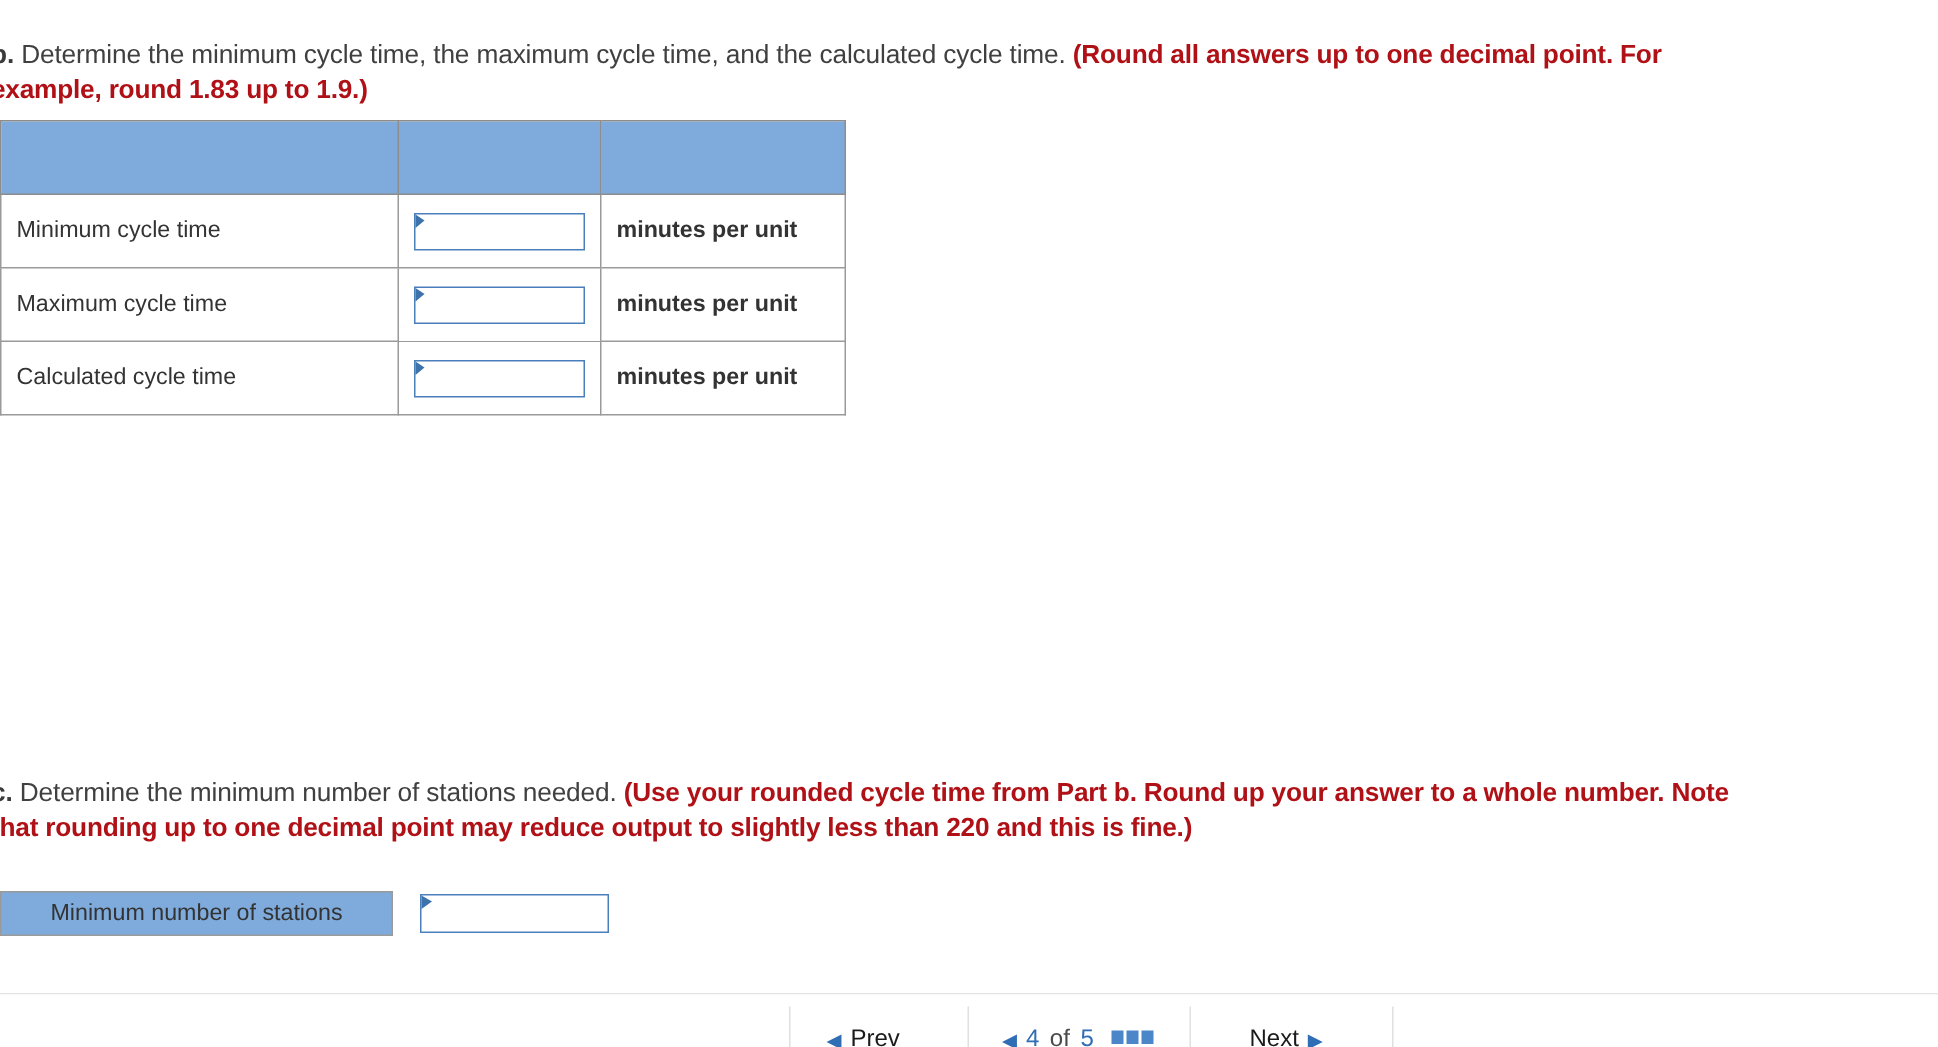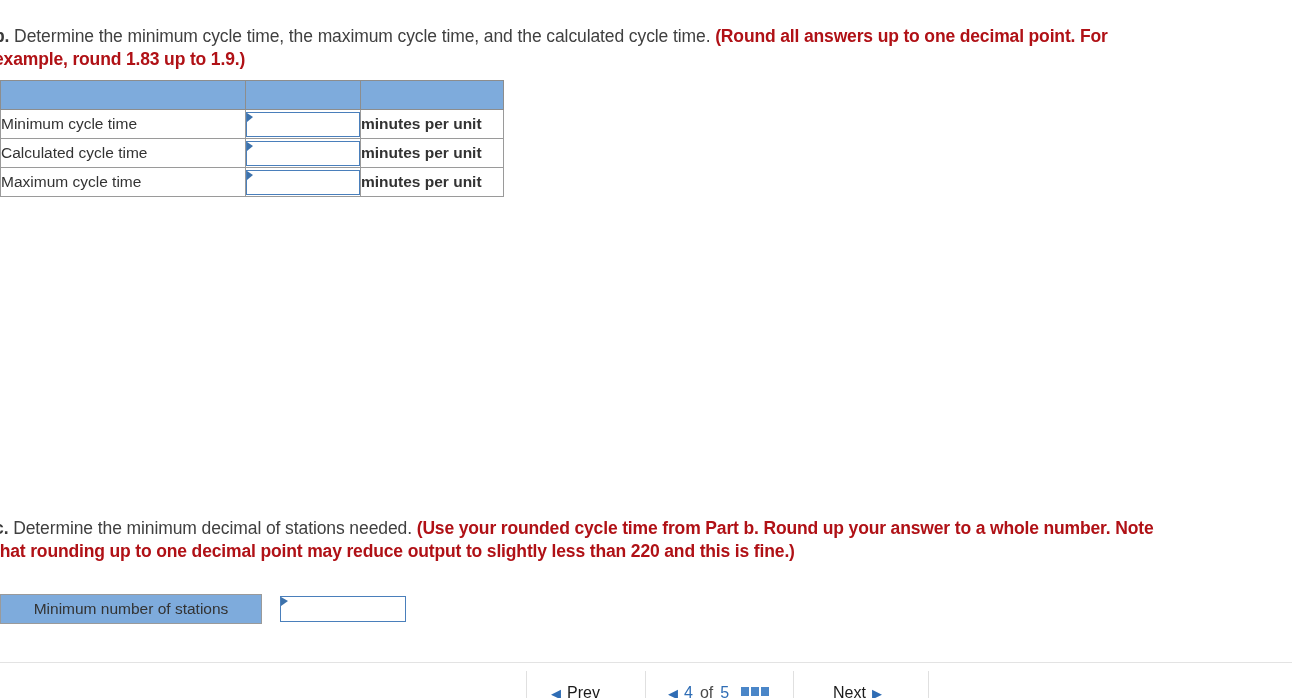--- a/index.html
+++ b/index.html
@@ -43,21 +43,21 @@
   
   .answer-table {
     position: absolute;
     left: 0px;
     top: 80px;
     border-collapse: collapse;
     table-layout: fixed;
   }
   .answer-table td {
     border: 1px solid #9a9a9a;
-    padding: 0;
+    padding: 10px;
     height: 28px;
     font-size: 15.5px;
     color: #333333;
   }
   .answer-table .col-label   { width: 244px; }
   .answer-table .col-input   { width: 114px; }
   .answer-table .col-units   { width: 142px; }
 
   .answer-table tr.header-row td {
     background: #7eabdc;
@@ -249,45 +249,45 @@
       <td class="cell-input-holder">
         <span class="field-wrap">
           <span class="marker"></span>
           <input class="field" type="text" value="" style="">
         </span>
       </td>
       <td class="cell-units">minutes per unit</td>
     </tr>
 
     <tr>
-      <td class="cell-label">Calculated cycle time</td>
+      <td class="cell-label">Maximum cycle time</td>
       <td class="cell-input-holder">
         <span class="field-wrap">
           <span class="marker"></span>
           <input class="field" type="text" value="" style="">
         </span>
       </td>
       <td class="cell-units">minutes per unit</td>
     </tr>
 
     <tr>
-      <td class="cell-label">Maximum cycle time</td>
+      <td class="cell-label">Calculated cycle time</td>
       <td class="cell-input-holder">
         <span class="field-wrap">
           <span class="marker"></span>
           <input class="field" type="text" value="" style="">
         </span>
       </td>
       <td class="cell-units">minutes per unit</td>
     </tr>
   </tbody>
 </table>
 
 <div class="question-block" id="question-c">
-  <span class="q-label">c.</span><span class="q-body"> Determine the minimum decimal of stations needed. </span><span class="q-note">(Use your rounded cycle time from Part b. Round up your answer to a whole number. Note that rounding up to one decimal point may reduce output to slightly less than 220 and this is fine.)</span>
+  <span class="q-label">c.</span><span class="q-body"> Determine the minimum number of stations needed. </span><span class="q-note">(Use your rounded cycle time from Part b. Round up your answer to a whole number. Note that rounding up to one decimal point may reduce output to slightly less than 220 and this is fine.)</span>
 </div>
 
 <div class="stations-row">
   <div class="stations-label">Minimum number of stations</div>
   <div class="stations-field-wrap">
     <span class="stations-marker"></span>
     <input class="stations-field" type="text" value="" style="">
   </div>
 </div>
 

